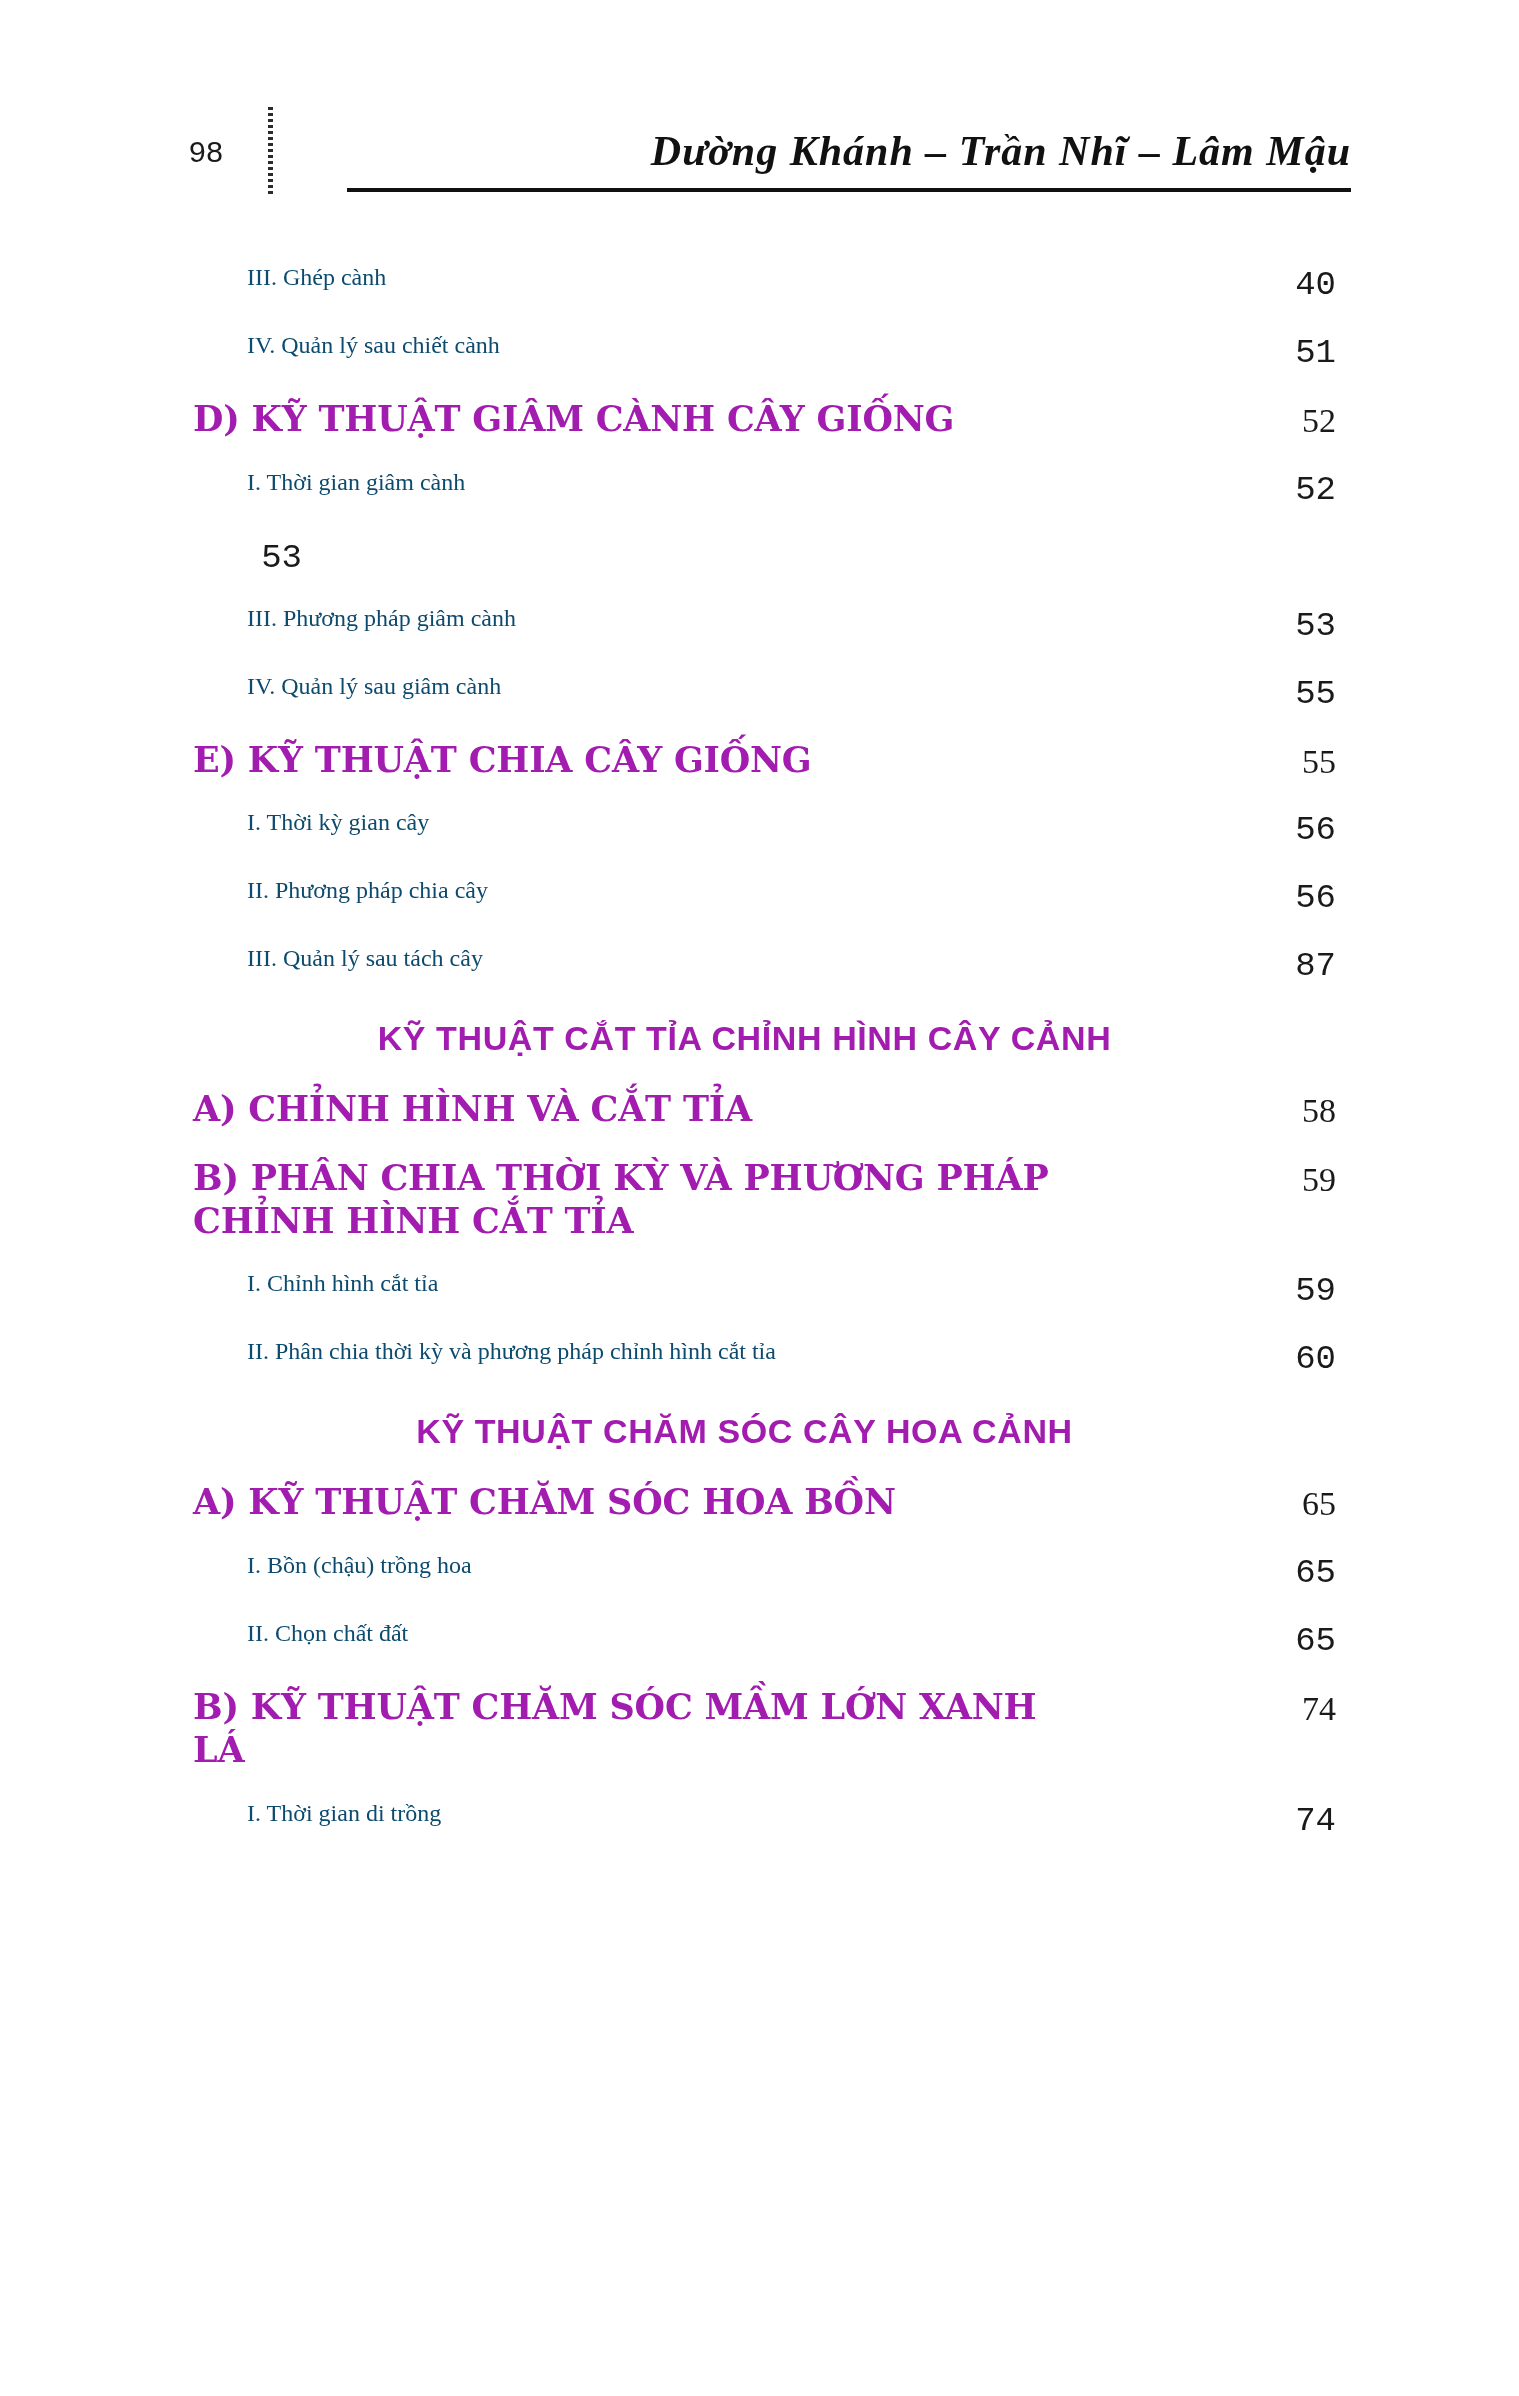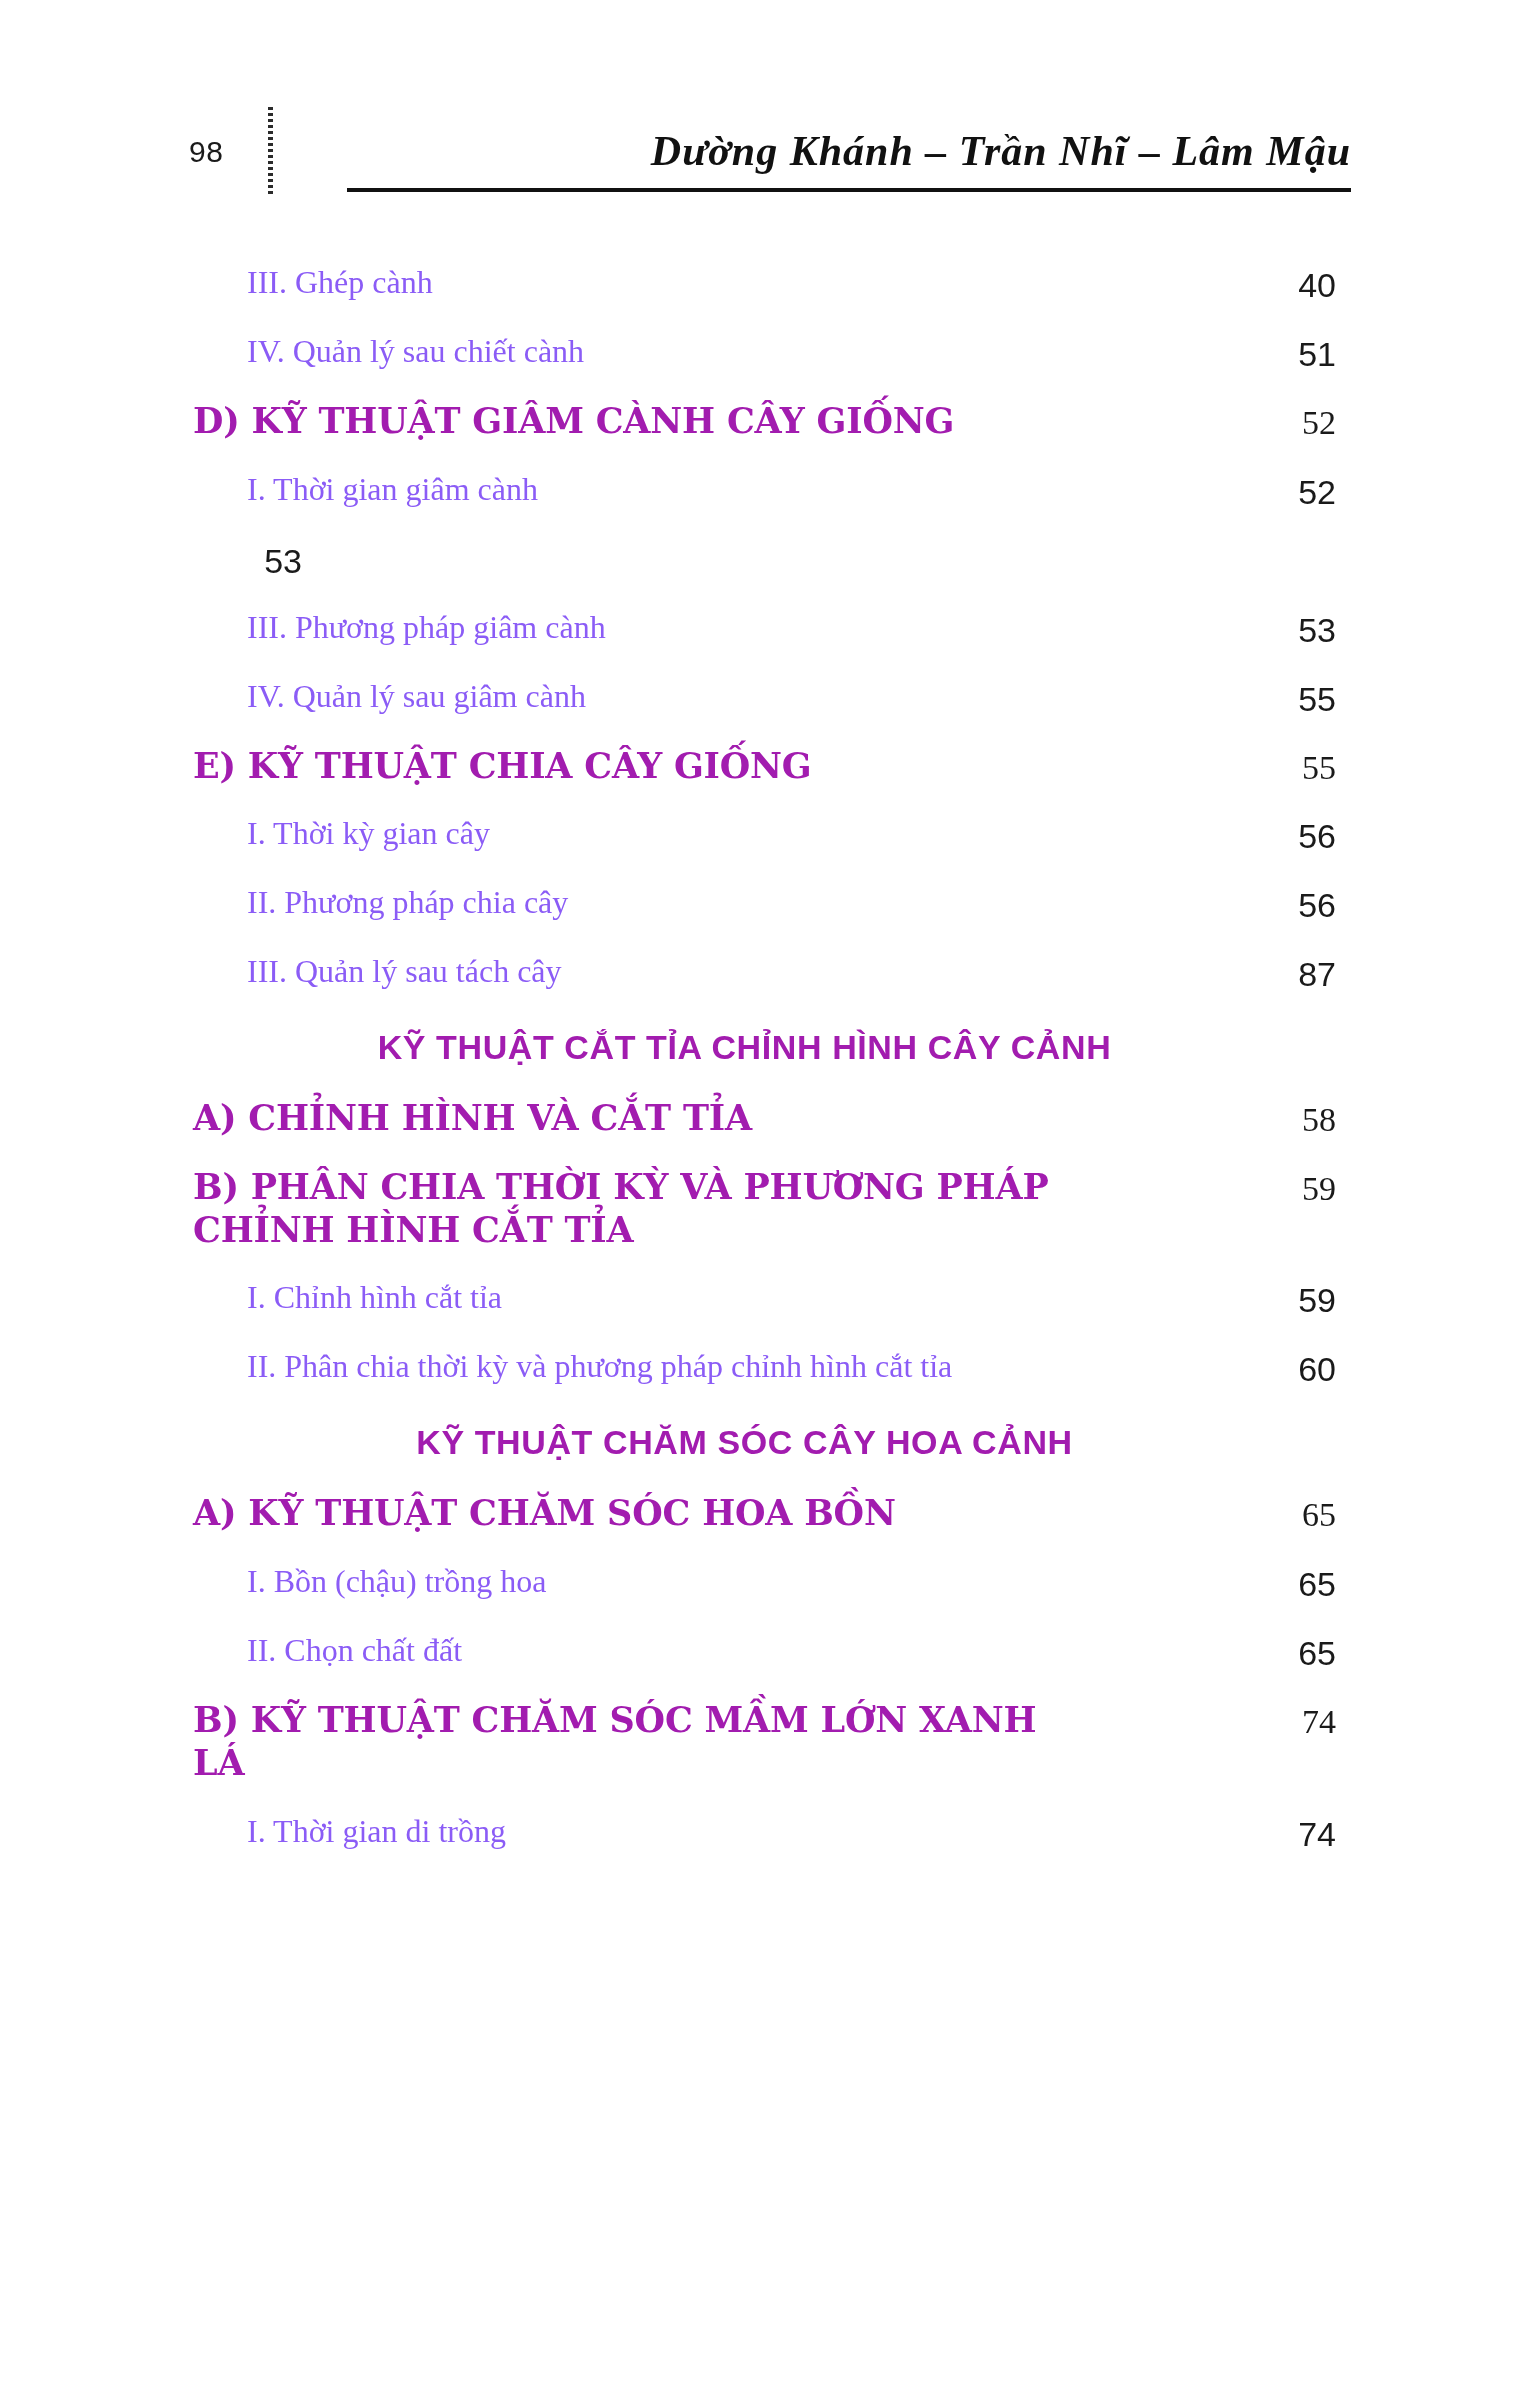--- a/index.html
+++ b/index.html
@@ -91,33 +91,33 @@
     margin-bottom: 26px;
   }
   .row .label {
     flex: 0 1 auto;
     max-width: 891px;
   }
   .row .pg {
     flex: 0 0 auto;
     width: 109px;
     text-align: right;
-    font-family: Liberation Sans, sans-serif;
+    font-family: Liberation Mono, monospace;
     font-size: 34px;
     color: #1a1a1a;
     padding-top: 4px;
   }
 
   
   .lvl-sub .label {
     font-family: "Liberation Serif", serif;
-    font-size: 32px;
+    font-size: 24px;
     line-height: 1.26;
     padding-left: 54px;
-    color: #8b5cf6;
+    color: #0c4a6e;
   }
   .lvl-sub .pg { font-size: 34px; }
 
   
   .lvl-sec .label {
     font-family: "DejaVu Serif", serif;
     font-weight: 700;
     font-size: 35px;
     line-height: 1.22;
     letter-spacing: -0.2px;

